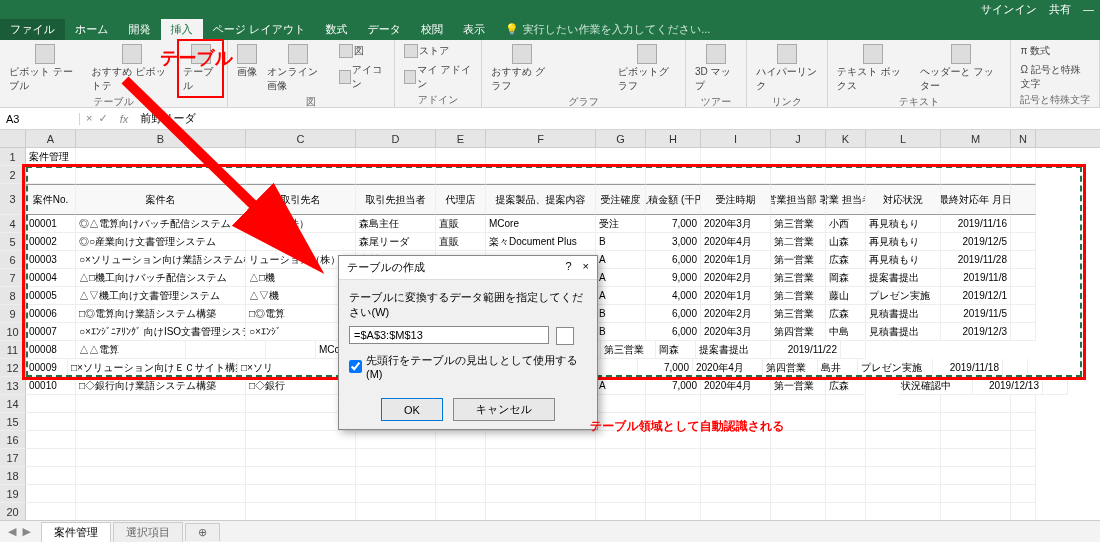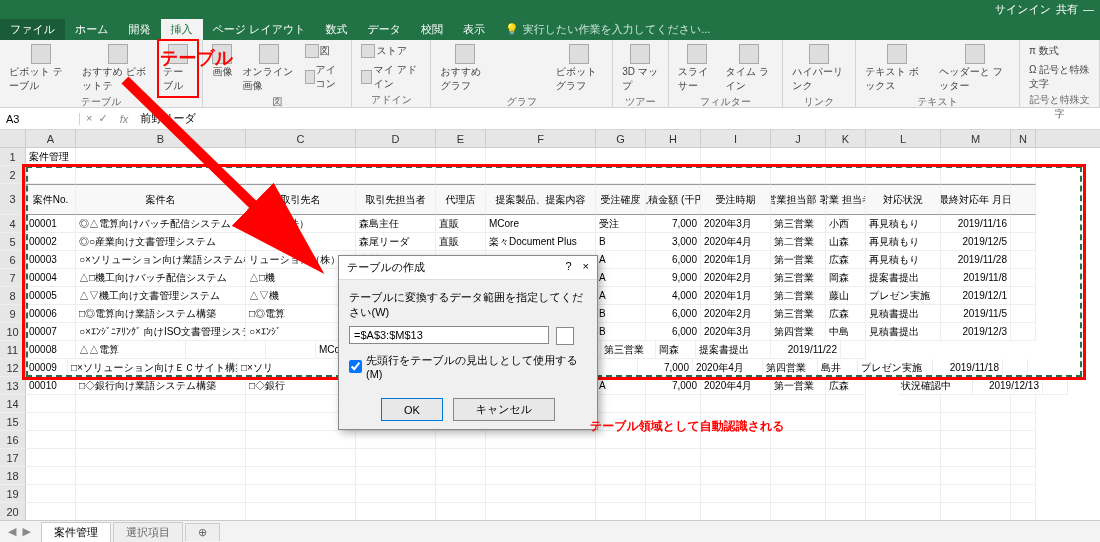--- a/index.html
+++ b/index.html
@@ -1,19 +1,19 @@
 <!DOCTYPE html>
 <html><head>
 <meta charset="utf-8">
 <style>
   * { box-sizing: border-box; margin: 0; padding: 0; font-family: "Yu Gothic UI", "Meiryo", sans-serif; }
   body { background: #fff; width: 1100px; height: 542px; overflow: hidden; position: relative; font-size: 11px; }
 
   .titlebar { background: #217346; height: 18px; display: flex; align-items: center; justify-content: space-between; color: #fff; padding: 0 6px; }
-  .titlebar .right { display: flex; gap: 5px; align-items: center; }
+  .titlebar .right { display: flex; gap: 12px; align-items: center; }
 
   .tabs { background: #217346; height: 22px; display: flex; align-items: flex-end; color: #fff; }
   .tab { padding: 3px 10px; font-size: 11px; cursor: pointer; }
   .tab.file { background: #1a5c38; }
   .tab.active { background: #f3f3f3; color: #217346; }
   .tellme { color: #cce5d8; display: flex; align-items: center; gap: 4px; padding: 3px 10px; }
 
   .ribbon { background: #f3f3f3; height: 68px; display: flex; border-bottom: 1px solid #d4d4d4; }
   .rgroup { border-right: 1px solid #d4d4d4; padding: 2px 6px 0 6px; display: flex; flex-direction: column; justify-content: space-between; }
   .rgroup .btns { display: flex; gap: 4px; }
@@ -175,34 +175,20 @@
   </div>
   <div class="rgroup">
     <div class="btns">
         <div class="rbtn">
           <div class="ic"></div>
           <span>3D マッ
 プ</span>
         </div>
       </div>
     <div class="lbl">ツアー</div>
-  </div>
-  <div class="rgroup">
-    <div class="btns">
-      <div class="rbtn">
-          <div class="ic"></div>
-          <span>スライサー</span>
-        </div>
-      <div class="rbtn">
-          <div class="ic"></div>
-          <span>タイム
-ライン</span>
-        </div>
-    </div>
-    <div class="lbl">フィルター</div>
   </div>
   <div class="rgroup">
     <div class="btns">
         <div class="rbtn">
           <div class="ic"></div>
           <span>ハイパーリンク</span>
         </div>
       </div>
     <div class="lbl">リンク</div>
   </div>

